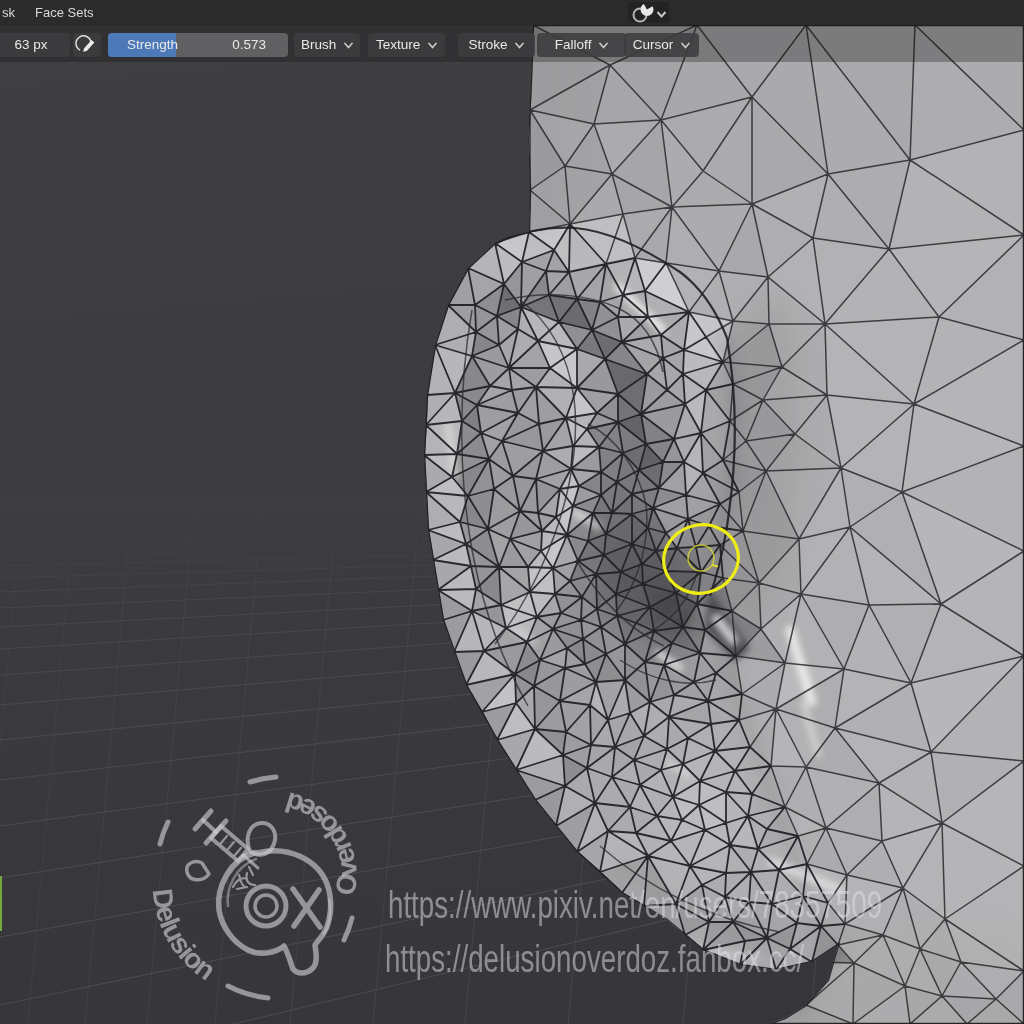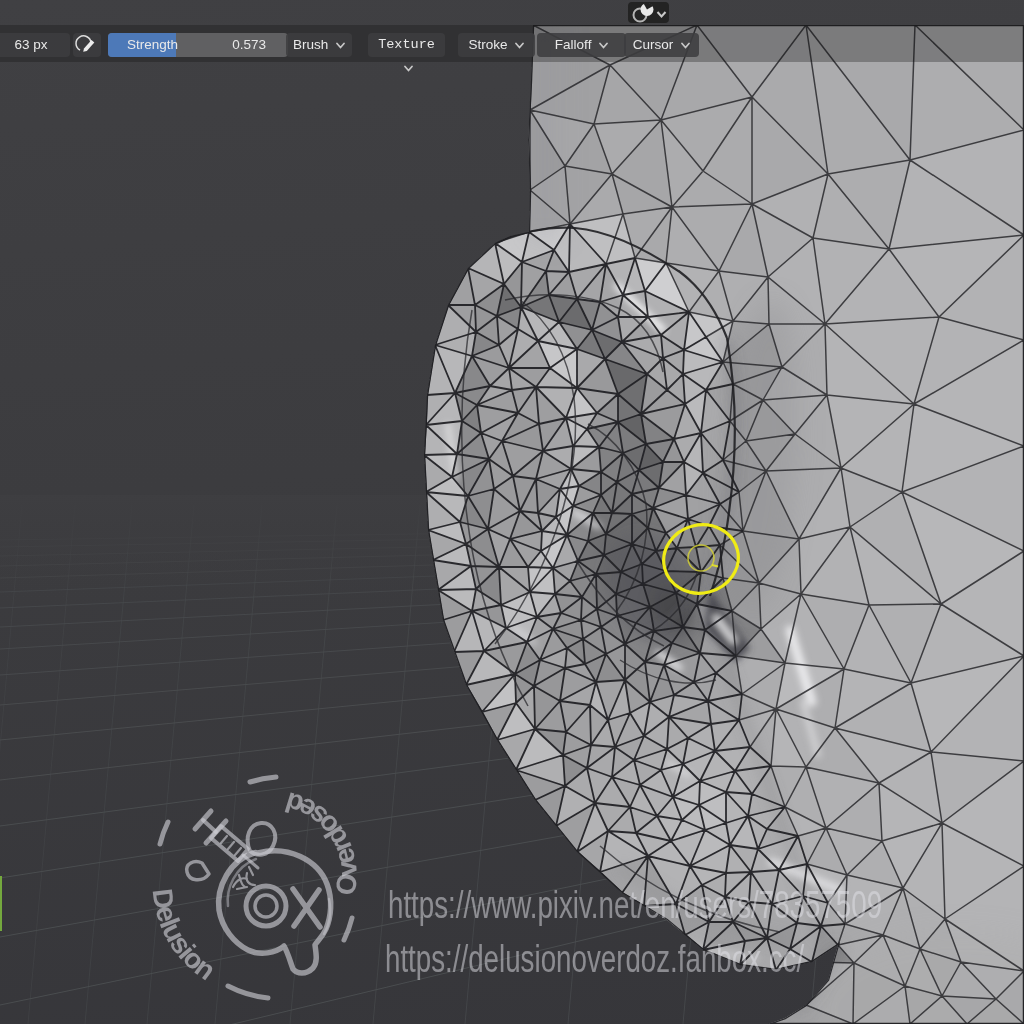--- a/index.html
+++ b/index.html
@@ -812,20 +812,24 @@
   <path d="M352,918 a112,112 0 0 1 -8,22" stroke-width="5"></path>
   <path d="M228,986 a112,112 0 0 0 40,12" stroke-width="5"></path>
 </g>
 <g fill="#cdcdd2" fill-opacity="0.63" font-family="'Liberation Sans',sans-serif" font-size="28" font-weight="bold" letter-spacing="-1.2">
   <text><textPath href="#arcDel">Delusion</textPath></text>
   <text><textPath href="#arcOvr">Overdosed</textPath></text>
 </g>
 
   </svg>
 
+  <div class="hdr">
+    <span class="m" style="left:2px">sk</span>
+    <span class="m" style="left:35px">Face Sets</span>
+  </div>
   <svg width="1024" height="30" viewBox="0 0 1024 30" style="position:absolute;left:0;top:0">
 <g>
   <rect x="628" y="2" width="41" height="21" rx="4" fill="#232323"></rect>
   <circle cx="640" cy="15" r="6.5" stroke="#b4b4b4" stroke-width="2" fill="none"></circle>
   <circle cx="647" cy="9.5" r="6.5" fill="#e8e8e8"></circle>
   <path d="M647,9.5 L647,2.6 A6.9,6.9 0 0 1 653.9,9.5 Z" fill="#232323" transform="rotate(-30 647 9.5)"></path>
   <path d="M657.5,12 l4,4.5 4,-4.5" stroke="#c9c9c9" stroke-width="2" fill="none"></path>
 </g>
 </svg>
   <div class="tstrip"></div>
@@ -834,24 +838,24 @@
   <div class="btn" style="left:73px;width:28px;"></div>
   <svg width="28" height="24" viewBox="0 0 28 24" style="position:absolute;left:73px;top:33px">
      <path d="M7,17 a7.5,7.5 0 1 1 11,-7" stroke="#dedede" stroke-width="1.5" fill="none"></path>
      <path d="M11,15.5 l7.5,-8.5 2.8,2.4 -7.5,8.5 -3.6,0.9 z" fill="#ececec"></path>
   </svg>
   <div class="btn" style="left:108px;width:180px;background:#606062;overflow:hidden;">
      <div style="position:absolute;left:0;top:0;width:68px;height:24px;background:#4d79b8;"></div>
      <span style="position:absolute;left:19px;top:0;">Strength</span>
      <span style="position:absolute;right:22px;top:0;">0.573</span>
   </div>
-  <div class="btn" style="left:286px;width:66px;">Brush <svg width="9" height="7" viewBox="0 0 9 7" style="margin-left:4px">
+  <div class="btn" style="left:294px;width:66px;">Brush <svg width="9" height="7" viewBox="0 0 9 7" style="margin-left:4px">
         <path d="M1,1.5 L4.5,5.5 L8,1.5" stroke="#c8c8c8" stroke-width="1.7" fill="none" stroke-linecap="round"></path>
       </svg></div>
-  <div class="btn" style="left:368px;width:77px;font-family:Liberation Mono, monospace;">Texture <svg width="9" height="7" viewBox="0 0 9 7" style="margin-left:4px">
+  <div class="btn" style="left:368px;width:77px;">Texture <svg width="9" height="7" viewBox="0 0 9 7" style="margin-left:4px">
         <path d="M1,1.5 L4.5,5.5 L8,1.5" stroke="#c8c8c8" stroke-width="1.7" fill="none" stroke-linecap="round"></path>
       </svg></div>
   <div class="btn" style="left:458px;width:77px;">Stroke <svg width="9" height="7" viewBox="0 0 9 7" style="margin-left:4px">
         <path d="M1,1.5 L4.5,5.5 L8,1.5" stroke="#c8c8c8" stroke-width="1.7" fill="none" stroke-linecap="round"></path>
       </svg></div>
   <div class="btn" style="left:537px;width:89px;">Falloff <svg width="9" height="7" viewBox="0 0 9 7" style="margin-left:4px">
         <path d="M1,1.5 L4.5,5.5 L8,1.5" stroke="#c8c8c8" stroke-width="1.7" fill="none" stroke-linecap="round"></path>
       </svg></div>
   <div class="btn" style="left:624px;width:75px;">Cursor <svg width="9" height="7" viewBox="0 0 9 7" style="margin-left:4px">
         <path d="M1,1.5 L4.5,5.5 L8,1.5" stroke="#c8c8c8" stroke-width="1.7" fill="none" stroke-linecap="round"></path>

